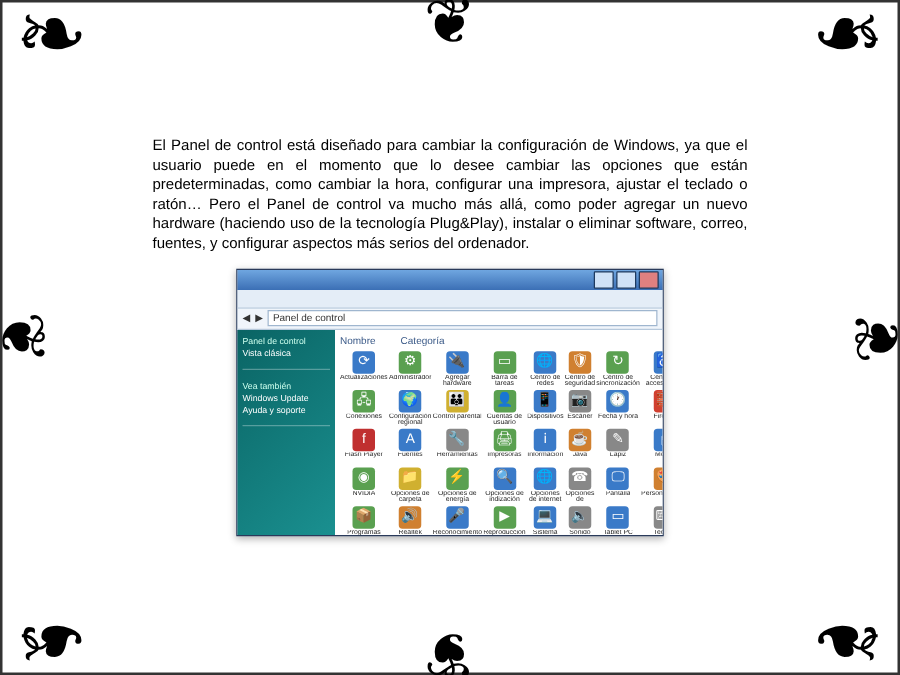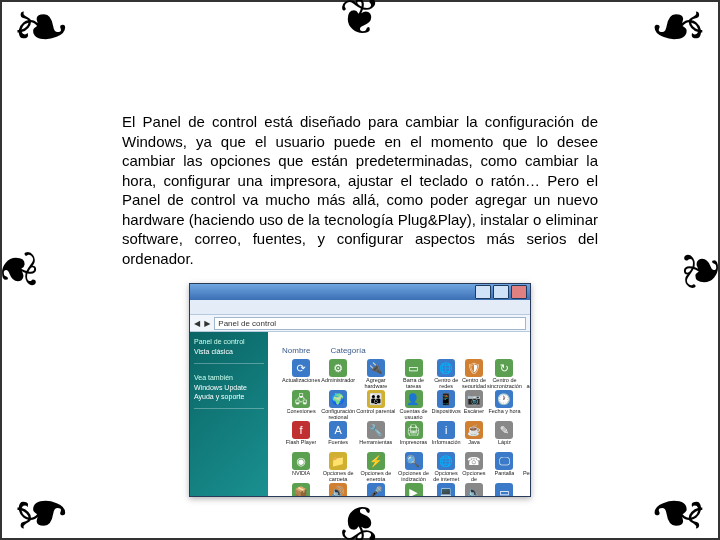--- a/index.html
+++ b/index.html
@@ -7,34 +7,34 @@
   .ornament{position:absolute;color:#000;font-size:70px;line-height:1}
   .orn-tl{top:-10px;left:10px}
   .orn-tr{top:-10px;right:10px;transform:scaleX(-1)}
   .orn-bl{bottom:-10px;left:10px;transform:scaleY(-1)}
   .orn-br{bottom:-10px;right:10px;transform:scale(-1,-1)}
   .orn-top{top:-10px;left:50%;transform:translateX(-50%);font-size:50px}
   .orn-bot{bottom:-10px;left:50%;transform:translateX(-50%) scaleY(-1);font-size:50px}
   .orn-left{top:50%;left:-5px;transform:translateY(-50%) rotate(90deg);font-size:50px}
   .orn-right{top:50%;right:-5px;transform:translateY(-50%) rotate(-90deg);font-size:50px}
   .content{position:absolute;top:95px;left:120px;right:120px}
-  .para{font-size:15px;line-height:1.3;text-align:justify;color:#000}
+  .para{font-size:12px;line-height:1.3;text-align:justify;color:#000}
   .cp-shot{margin:12px auto 0;width:340px;background:#dce6ef;border:1px solid #2a3a5a;box-shadow:0 2px 6px rgba(0,0,0,.3)}
   .titlebar{height:16px;background:linear-gradient(#6fa6e0,#3b6fb5);display:flex;align-items:center;justify-content:flex-end;padding:0 3px;gap:2px}
   .tbtn{width:14px;height:12px;background:#cfe2f7;border:1px solid #1e3a5f;border-radius:1px}
   .tbtn.close{background:#e08080}
   .toolbar{height:14px;background:#e4edf7;border-bottom:1px solid #b7c9dc}
   .addr{height:16px;background:#f0f5fb;border-bottom:1px solid #b7c9dc;display:flex;align-items:center;font-size:8px;color:#333;padding:0 4px;gap:4px}
   .addr .path{flex:1;background:#fff;border:1px solid #9fb6cf;height:11px;padding:0 3px;line-height:11px}
   .cp-body{display:flex;height:164px}
   .sidebar{width:78px;background:linear-gradient(135deg,#0a6464,#1a9090);color:#fff;font-size:7px;padding:6px 4px;box-sizing:border-box}
   .sb-sec{margin-bottom:10px;border-bottom:1px solid rgba(255,255,255,.3);padding-bottom:6px}
   .sb-title{font-size:7px;color:#cfe;margin-bottom:3px}
   .sb-link{color:#fff;margin:2px 0;cursor:default}
-  .icon-area{flex:1;background:#fff;padding:14px;overflow:hidden}
+  .icon-area{flex:1;background:#fff;padding:4px;overflow:hidden}
   .hdr{font-size:8px;color:#3b5a88;margin-bottom:4px;display:flex;gap:20px}
   .icon-grid{display:grid;grid-template-columns:repeat(8,1fr);gap:2px 1px}
   .ic{display:flex;flex-direction:column;align-items:center;font-size:5.5px;color:#222;text-align:center;line-height:1;cursor:default}
   .ic .g{width:18px;height:18px;border-radius:3px;margin-bottom:1px;display:flex;align-items:center;justify-content:center;font-size:11px;color:#fff}
   .lbl{height:10px;overflow:hidden}
 </style>
 </head>
 <body>
 
 <div class="stage">

